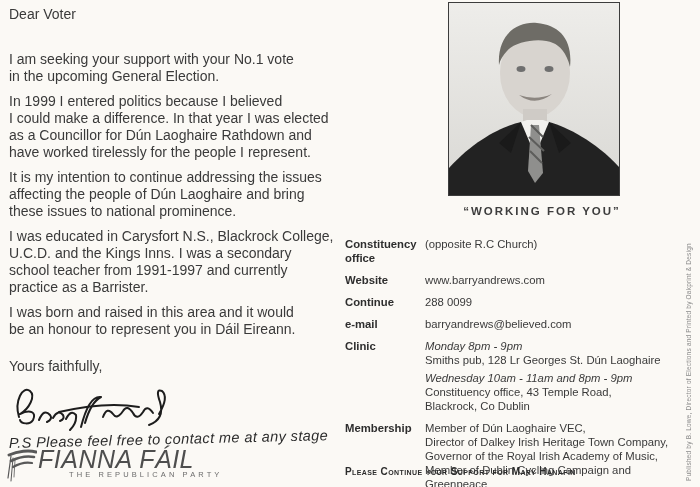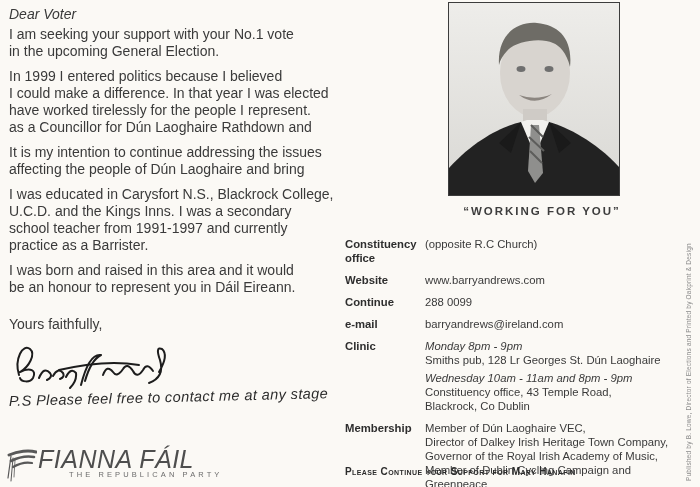--- a/index.html
+++ b/index.html
@@ -4,21 +4,21 @@
 <style>
   html,body{margin:0;padding:0;}
   .page{
     position:relative;width:700px;height:487px;
     background:#fbf9f5;overflow:hidden;
     font-family:"Liberation Sans", sans-serif;
     color:#3a3a3a;
   }
   
   .letter{position:absolute;left:9px;top:6px;width:352px;font-size:14px;line-height:17px;color:#3a3a3a;}
-  .salutation{margin-bottom:3px;font-style:italic;}
+  .salutation{margin-bottom:28px;}
   .para{margin-bottom:8px;}
   .closing{margin-top:20px;}
   .signature{display:block;margin:2px 0 0 2px;}
   .ps{font-style:italic;font-size:14.5px;color:#2c2c2c;letter-spacing:.4px;transform:rotate(-1.4deg);transform-origin:left center;margin-top:4px;}
   
   .photo-block{position:absolute;left:448px;top:2px;width:188px;}
   .photo{width:170px;height:192px;border:1px solid #3c3c3c;background:#e9e8e5;}
   .photo svg{display:block;}
   .caption{margin-top:9px;text-align:center;font-weight:bold;font-size:11.5px;letter-spacing:2px;color:#3d3d3d;white-space:nowrap;}
   
@@ -55,26 +55,27 @@
   <div class="letter">
     <div class="salutation">Dear Voter</div>
     <div id="paragraphs">
         <div class="para">
           <div>I am seeking your support with your No.1 vote</div>
           <div>in the upcoming General Election.</div>
         </div>
         <div class="para">
           <div>In 1999 I entered politics because I believed</div>
           <div>I could make a difference. In that year I was elected</div>
+          <div>as a Councillor for Dún Laoghaire Rathdown and</div>
           <div>have worked tirelessly for the people I represent.</div>
-          <div>as a Councillor for Dún Laoghaire Rathdown and</div>
         </div>
         <div class="para">
           <div>It is my intention to continue addressing the issues</div>
           <div>affecting the people of Dún Laoghaire and bring</div>
+          <div>these issues to national prominence.</div>
         </div>
         <div class="para">
           <div>I was educated in Carysfort N.S., Blackrock College,</div>
           <div>U.C.D. and the Kings Inns. I was a secondary</div>
           <div>school teacher from 1991-1997 and currently</div>
           <div>practice as a Barrister.</div>
         </div>
         <div class="para">
           <div>I was born and raised in this area and it would</div>
           <div>be an honour to represent you in Dáil Eireann.</div>
@@ -136,21 +137,21 @@
       </div>
       <div class="crow">
         <div class="clabel">Continue</div>
         <div class="cval">
           <div>288 0099</div>
         </div>
       </div>
       <div class="crow">
         <div class="clabel">e-mail</div>
         <div class="cval">
-          <div>barryandrews@ireland.com</div>
+          <div>barryandrews@believed.com</div>
         </div>
       </div>
       <div class="crow">
         <div class="clabel">Clinic</div>
         <div class="cval">
           <div class="it">Monday 8pm - 9pm</div>
           <div>Smiths pub, 128 Lr Georges St. Dún Laoghaire</div>
           <div class="it gap">Wednesday 10am - 11am and 8pm - 9pm</div>
           <div>Constituency office, 43 Temple Road,</div>
           <div>Blackrock, Co Dublin</div>

